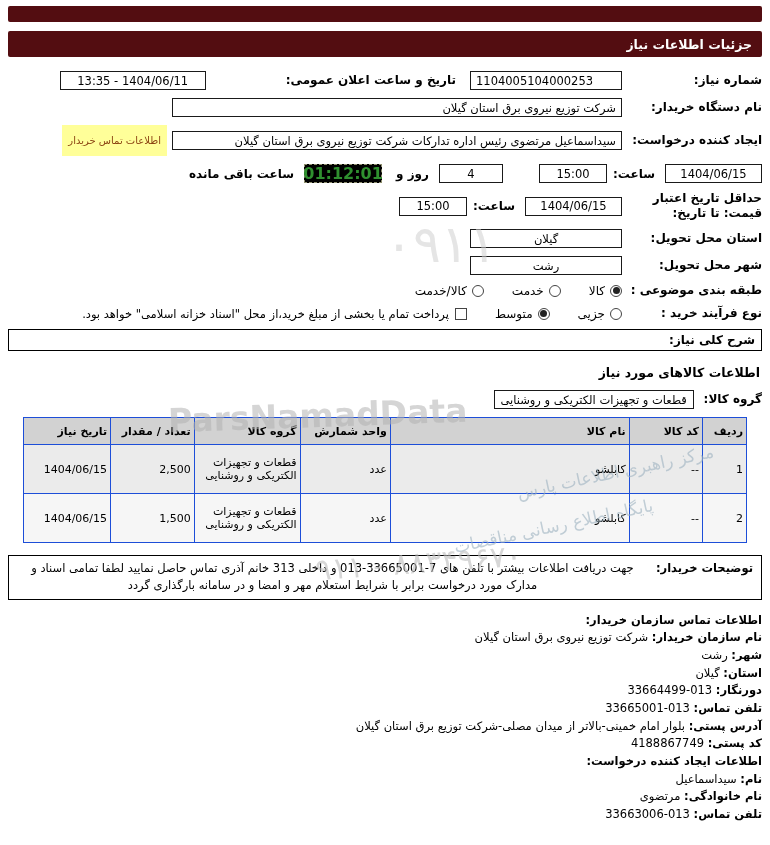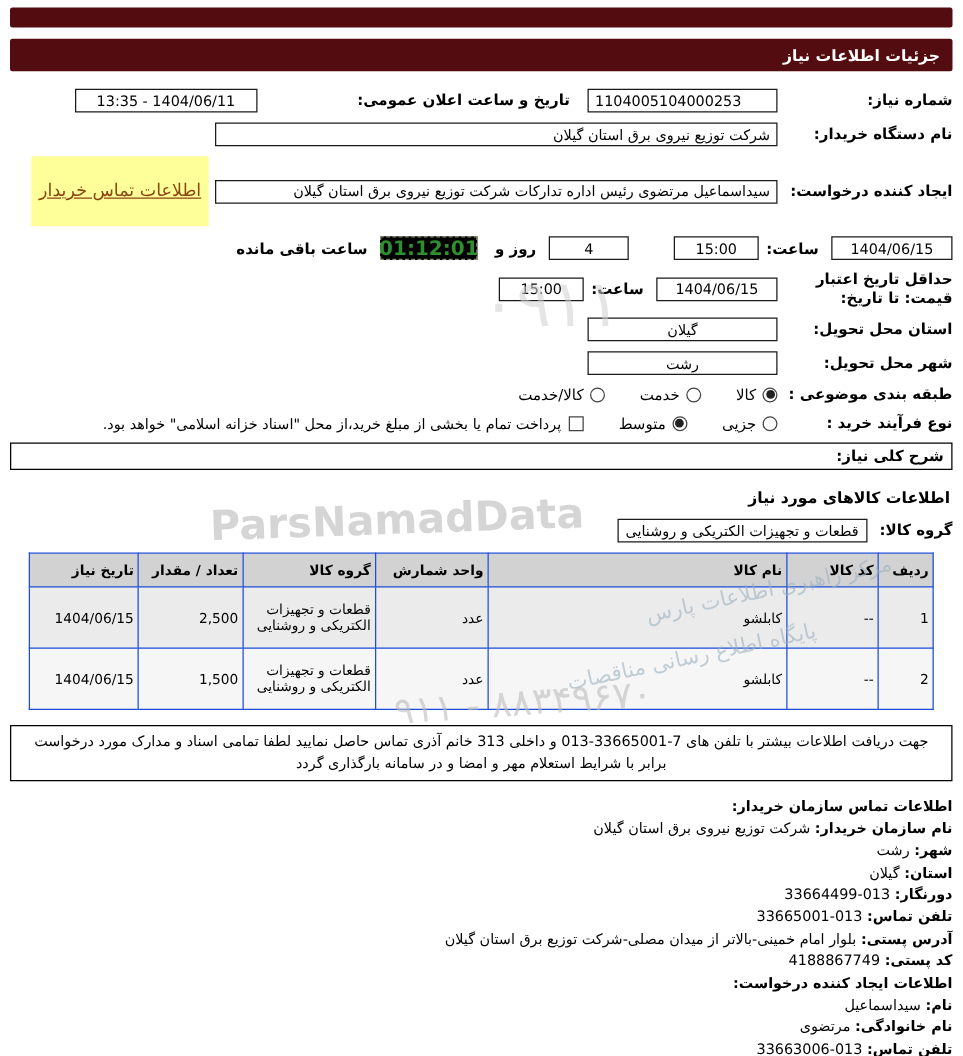--- a/index.html
+++ b/index.html
@@ -15,22 +15,22 @@
   .form-row{display:flex;align-items:center;margin-bottom:8px;font-size:12px;position:relative;z-index:1;}
   .lbl{font-weight:bold;flex:none;width:140px;line-height:1.25;padding-left:4px;box-sizing:border-box;}
   .lbl.auto{width:auto;padding-left:0;}
   .inp{flex:none;background:#fff;border:1px solid #1a1a1a;height:19px;font-size:11.5px;padding:0 5px;
     display:flex;align-items:center;overflow:hidden;white-space:nowrap;box-sizing:border-box;}
   .inp.center{justify-content:center;}
   .ltr{direction:ltr;}
   .w152{width:152px;}.w146{width:146px;}.w450{width:450px;}
   .w97{width:97px;}.w68{width:68px;}.w64{width:64px;}.w200{width:200px;}
   .mr14{margin-right:14px;}.mr80{margin-right:80px;}.mr36{margin-right:36px;}.mr8{margin-right:8px;}
-  .contact-link{background:#ffff99;color:#8b4513;font-size:14px;padding:20px 6px;margin-right:5px;
-    white-space:nowrap;cursor:pointer;text-decoration:underline;}
+  .contact-link{background:#ffff99;color:#8b4513;font-size:10px;padding:10px 6px;margin-right:5px;
+    white-space:nowrap;cursor:pointer;}
   .timer{border:1px dashed #8f8f6f;background:#000000;color:#2f8f2f;font-weight:bold;font-size:16px;
     width:78px;height:19px;display:flex;align-items:center;justify-content:center;direction:ltr;box-sizing:border-box;}
   .small-lbl{font-weight:bold;margin-right:10px;margin-left:6px;white-space:nowrap;}
   .opt{display:flex;align-items:center;margin-left:28px;font-size:12px;white-space:nowrap;}
   .radio{width:12px;height:12px;border:1px solid #444;border-radius:50%;background:#fff;margin-left:5px;
     display:flex;align-items:center;justify-content:center;flex:none;box-sizing:border-box;}
   .radio.on::after{content:"";width:7px;height:7px;border-radius:50%;background:#222;}
   .checkbox{width:12px;height:12px;border:1px solid #444;background:#fff;margin-left:6px;flex:none;box-sizing:border-box;}
   .treasury{font-size:11.5px;white-space:nowrap;}
   .desc-box{border:1px solid #000;display:flex;align-items:center;padding:3px 6px;font-size:12px;
@@ -193,20 +193,21 @@
         <td>کابلشو</td>
         <td>عدد</td>
         <td>قطعات و تجهیزات الکتریکی و روشنایی</td>
         <td class="ltr">1,500</td>
         <td class="ltr">1404/06/15</td>
       </tr>
     </tbody>
   </table>
 
   <div class="notes-box">
+    <span class="notes-lbl">توضیحات خریدار:</span>
     <span class="notes-txt">جهت دریافت اطلاعات بیشتر با تلفن های 7-33665001-013 و داخلی 313 خانم آذری تماس حاصل نمایید لطفا تمامی اسناد و مدارک مورد درخواست برابر با شرایط استعلام مهر و امضا و در سامانه بارگذاری گردد</span>
   </div>
 
   <div class="contact">
     <div class="c-line">
       <span class="c-lbl">اطلاعات تماس سازمان خریدار:</span>
     </div>
     <div class="c-line">
       <span class="c-lbl">نام سازمان خریدار:</span>
       <span class="c-val">شرکت توزیع نیروی برق استان گیلان</span>

